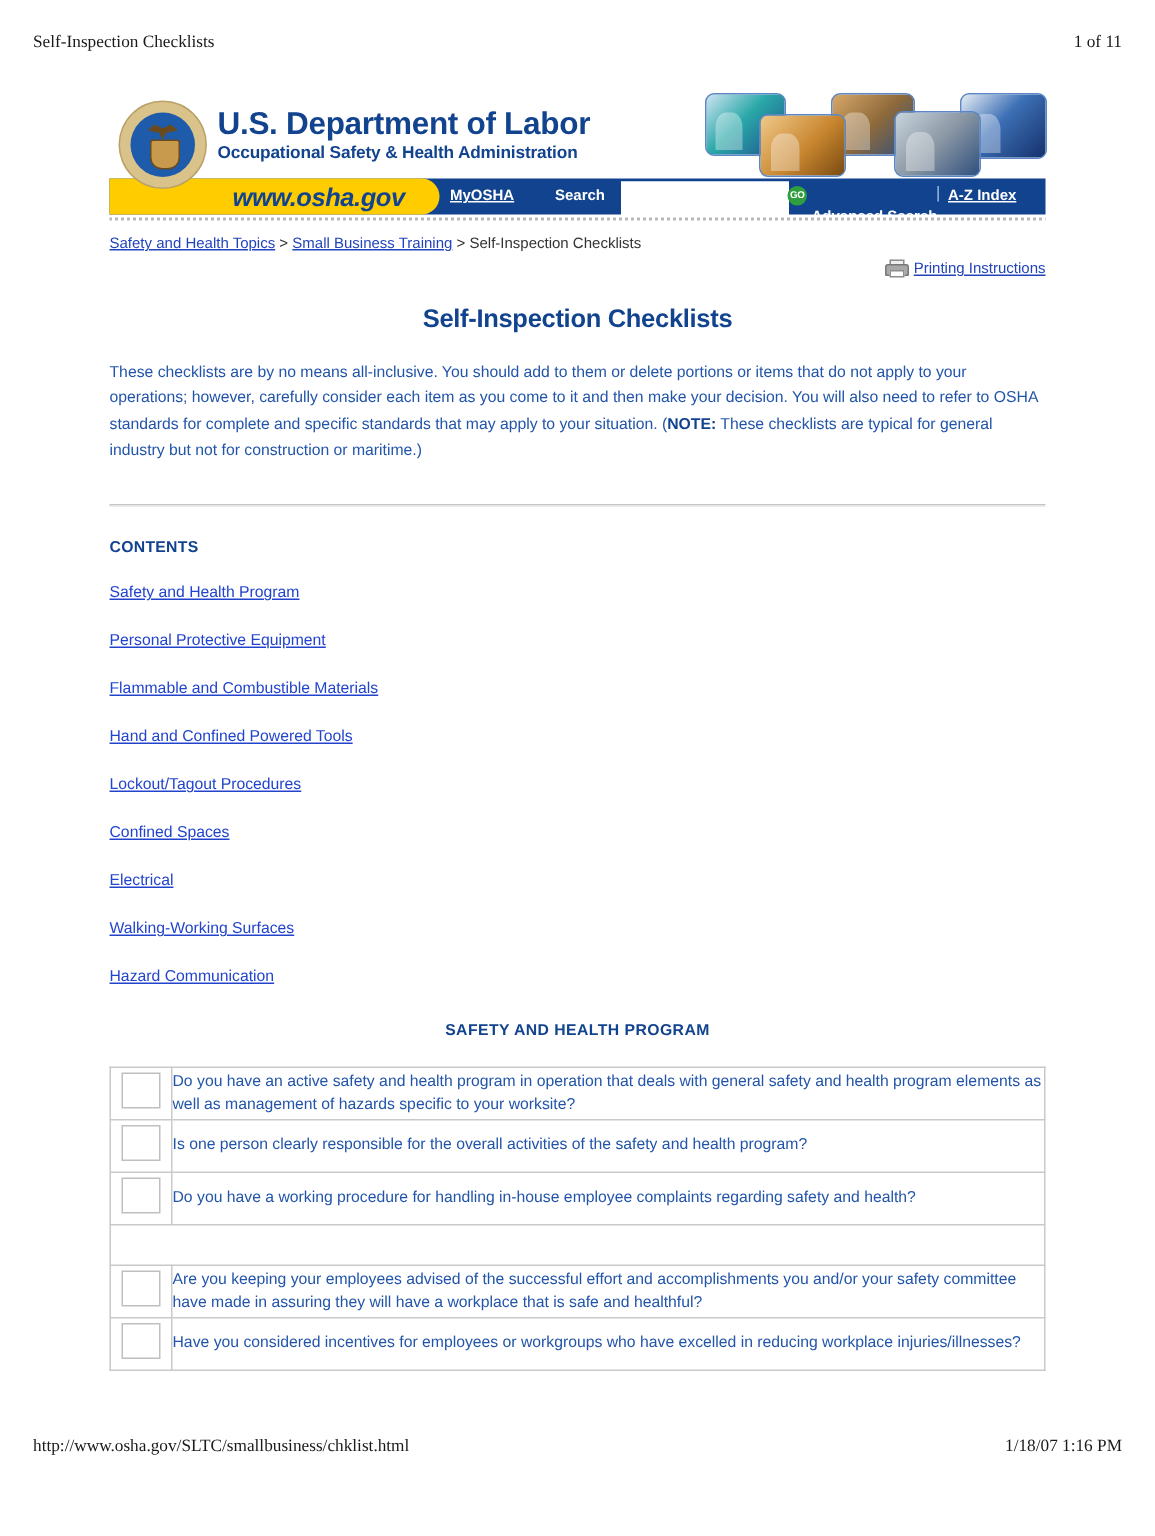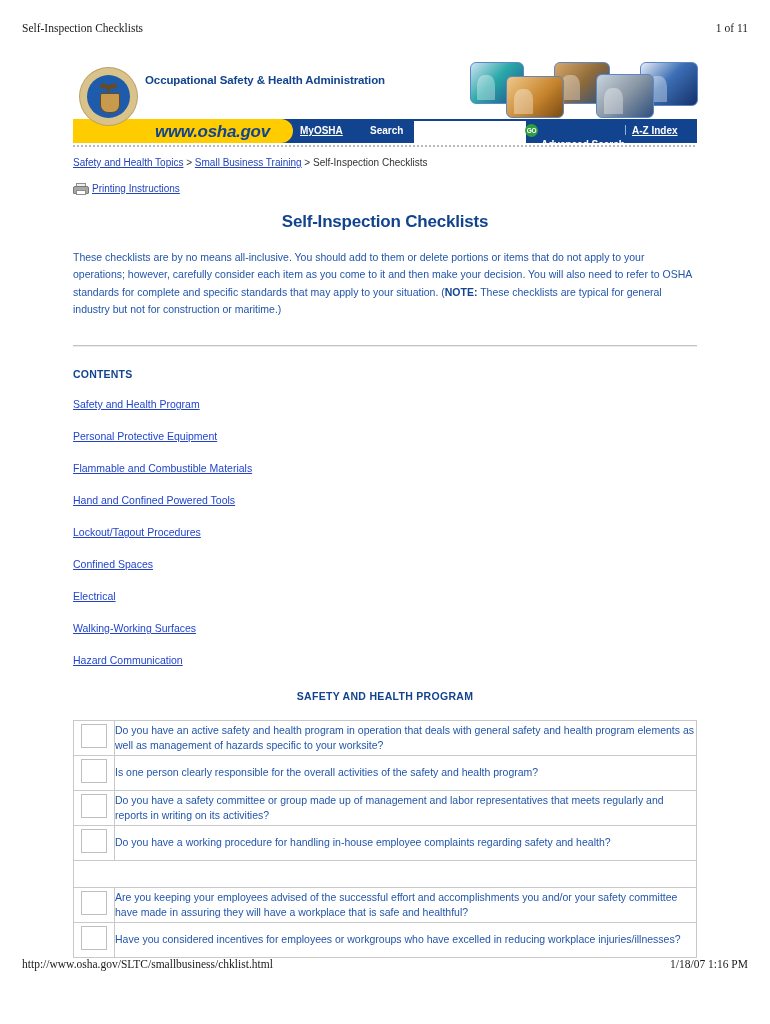--- a/index.html
+++ b/index.html
@@ -252,22 +252,22 @@
   }
   .crumbs a {
     color: #2244bb;
     text-decoration: underline;
   }
   .crumbs .sep { color: #333333; }
   .crumbs .cur { color: #333333; }
 
   
   .print-row {
-    margin-top: 13px;
-    text-align: left;
+    margin-top: 3px;
+    text-align: right;
     font-size: 10px;
   }
   .printer-ico {
     display: inline-block;
     position: relative;
     width: 14px;
     height: 11px;
     vertical-align: -2px;
     margin-right: 5px;
   }
@@ -408,20 +408,21 @@
 <div class="page">
 
   <div class="banner">
 
     <div class="seal">
       <div class="eagle"></div>
       <div class="shield"></div>
     </div>
 
     <div class="banner-title">
+      <div class="dol-line1">U.S. Department of Labor</div>
       <div class="dol-line2">Occupational Safety &amp; Health Administration</div>
     </div>
 
     <div class="photos">
       <div class="photo p1"></div>
       <div class="photo p3"></div>
       <div class="photo p5"></div>
       <div class="photo p2"></div>
       <div class="photo p4"></div>
     </div>
@@ -482,24 +483,20 @@
 
   <table class="checklist">
     <tbody>
       <tr>
         <td class="cb-cell"><span class="cbox"></span></td>
         <td class="q-cell">Do you have an active safety and health program in operation that deals with general safety and health program elements as well as management of hazards specific to your worksite?</td>
       </tr>
       <tr>
         <td class="cb-cell"><span class="cbox"></span></td>
         <td class="q-cell">Is one person clearly responsible for the overall activities of the safety and health program?</td>
-      </tr>
-      <tr>
-        <td class="cb-cell"><span class="cbox"></span></td>
-        <td class="q-cell">Do you have a safety committee or group made up of management and labor representatives that meets regularly and reports in writing on its activities?</td>
       </tr>
       <tr>
         <td class="cb-cell"><span class="cbox"></span></td>
         <td class="q-cell">Do you have a working procedure for handling in-house employee complaints regarding safety and health?</td>
       </tr>
       <tr>
         <td class="blank-cell" colspan="2"></td>
       </tr>
       <tr>
         <td class="cb-cell"><span class="cbox"></span></td>

